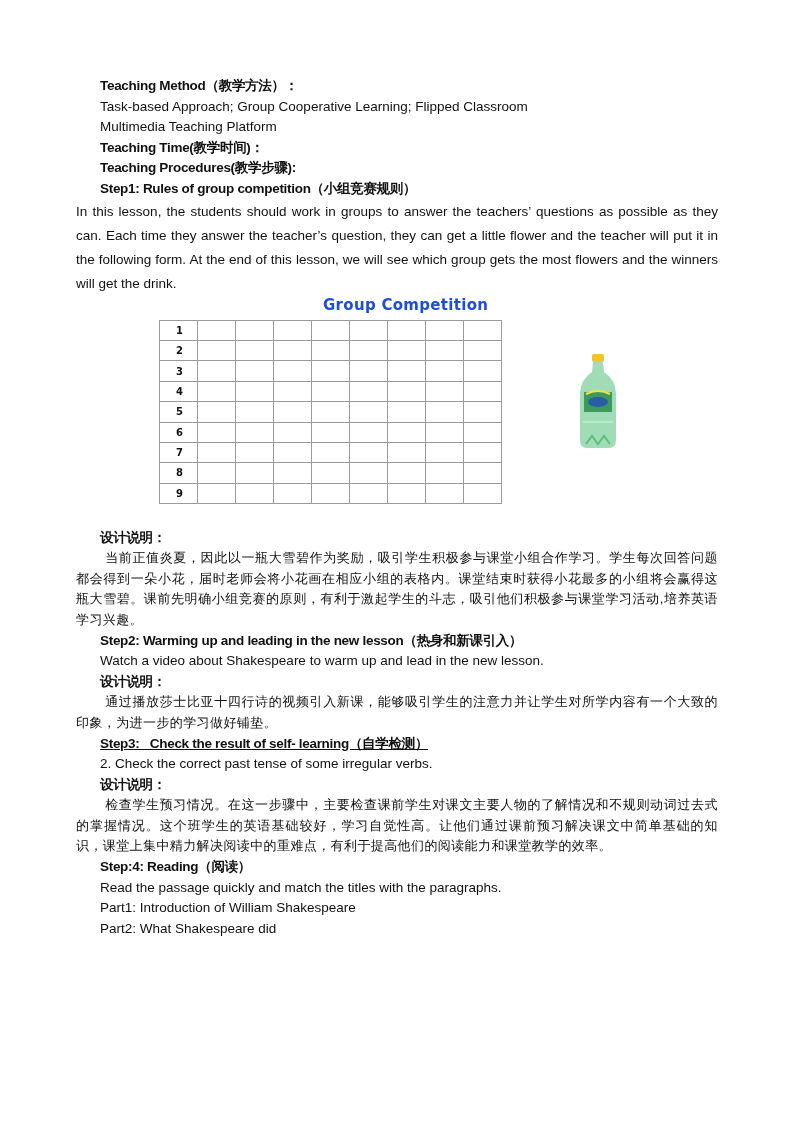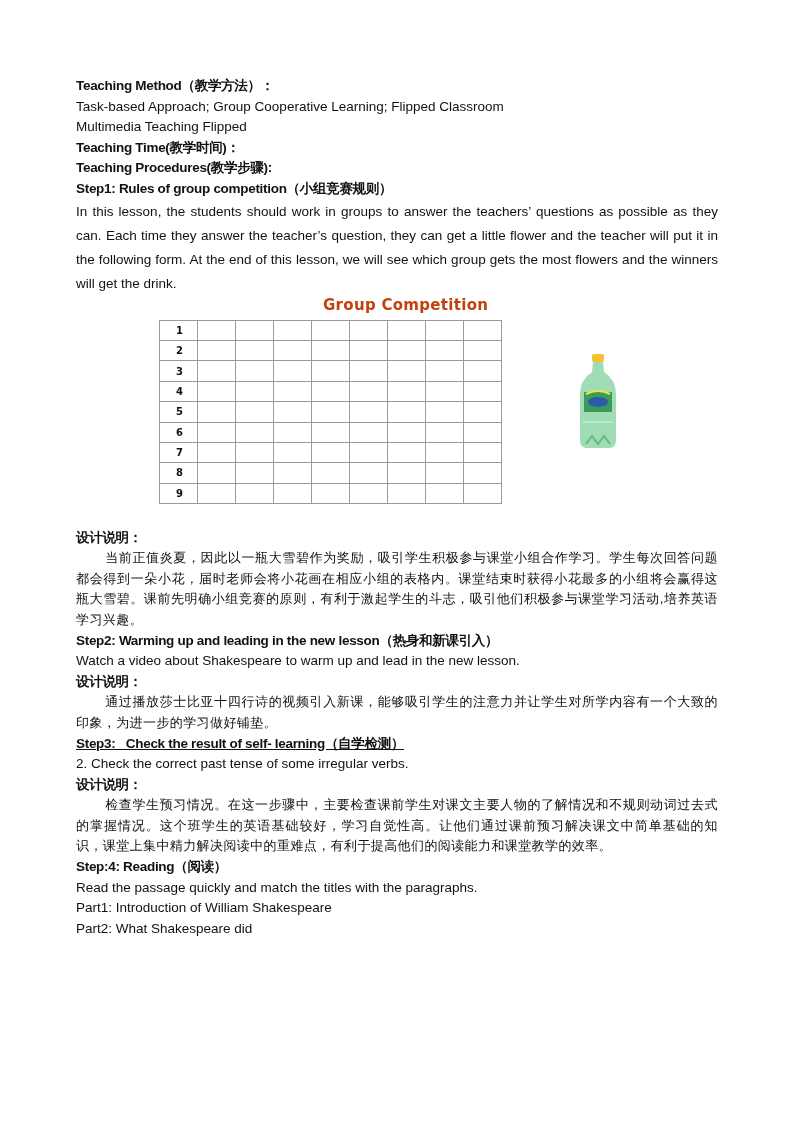--- a/index.html
+++ b/index.html
@@ -1,41 +1,41 @@
 <!DOCTYPE html>
 <html><head>
 <meta charset="utf-8">
 <style>
   html, body { margin: 0; padding: 0; background: #ffffff; }
   body { width: 794px; height: 1123px; position: relative; overflow: hidden;
          font-family: "Liberation Sans", "DejaVu Sans", sans-serif; color: #111; }
   .page { position: absolute; left: 76px; top: 76px; width: 642px; }
-  .line { font-size: 13.5px; line-height: 20.6px; white-space: nowrap; }
+  .line { font-size: 13.5px; line-height: 20.6px; white-space: nowrap; margin-left: 24px; }
   .bold { font-weight: bold; letter-spacing: -0.3px; }
   .para { font-size: 13.5px; line-height: 24px; text-align: justify; }
   .zh { font-size: 13px; line-height: 20.6px; text-align: justify; letter-spacing: 0.4px; }
   .zh .indent { display: inline-block; width: 29px; }
   .figure { position: relative; height: 232px; }
   .fig-title { position: absolute; left: 247px; top: 0px; font-family: "DejaVu Sans", sans-serif;
-               font-weight: bold; font-size: 15px; letter-spacing: 0.3px; color: #c2410c; }
+               font-weight: bold; font-size: 15px; letter-spacing: 0.3px; color: #1d4ed8; }
   table.grid { position: absolute; left: 83px; top: 24px; border-collapse: collapse;
                border: 1.5px solid #c8c8c8; }
   table.grid td { width: 37px; height: 19.4px; border: 1px solid #9a9a9a; padding: 0;
                   font-family: "DejaVu Sans", sans-serif; font-weight: bold; font-size: 10px; }
   table.grid td.rowlabel { width: 38px; padding-left: 16px; box-sizing: border-box; }
   .bottle { position: absolute; left: 500px; top: 56px; width: 44px; height: 100px; }
 </style>
 </head>
 <body>
 
 <div class="page">
 
   <div class="line bold">Teaching Method（教学方法）：</div>
   <div class="line">Task-based Approach; Group Cooperative Learning; Flipped Classroom</div>
-  <div class="line">Multimedia Teaching Flipped</div>
+  <div class="line">Multimedia Teaching Platform</div>
   <div class="line bold">Teaching Time(教学时间)：</div>
   <div class="line bold">Teaching Procedures(教学步骤):</div>
 
   <div class="line bold">Step1: Rules of group competition（小组竞赛规则）</div>
   <div class="para">In this lesson, the students should work in groups to answer the teachers’ questions as possible as they can. Each time they answer the teacher’s question, they can get a little flower and the teacher will put it in the following form. At the end of this lesson, we will see which group gets the most flowers and the winners will get the drink.</div>
 
   <div class="figure">
     <div class="fig-title">Group Competition</div>
     <table class="grid">
       <tbody id="grid-body">

